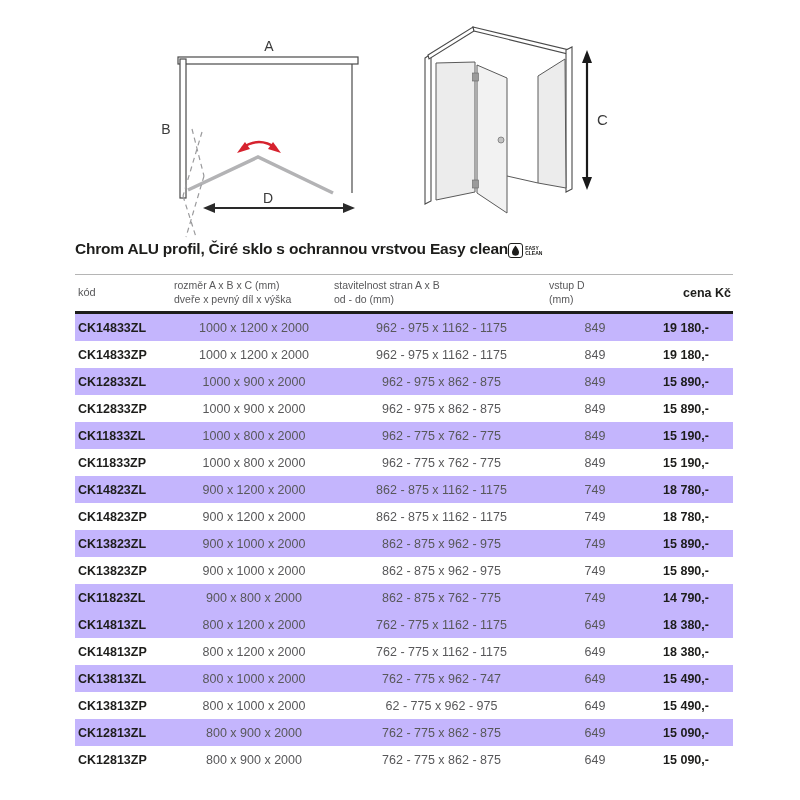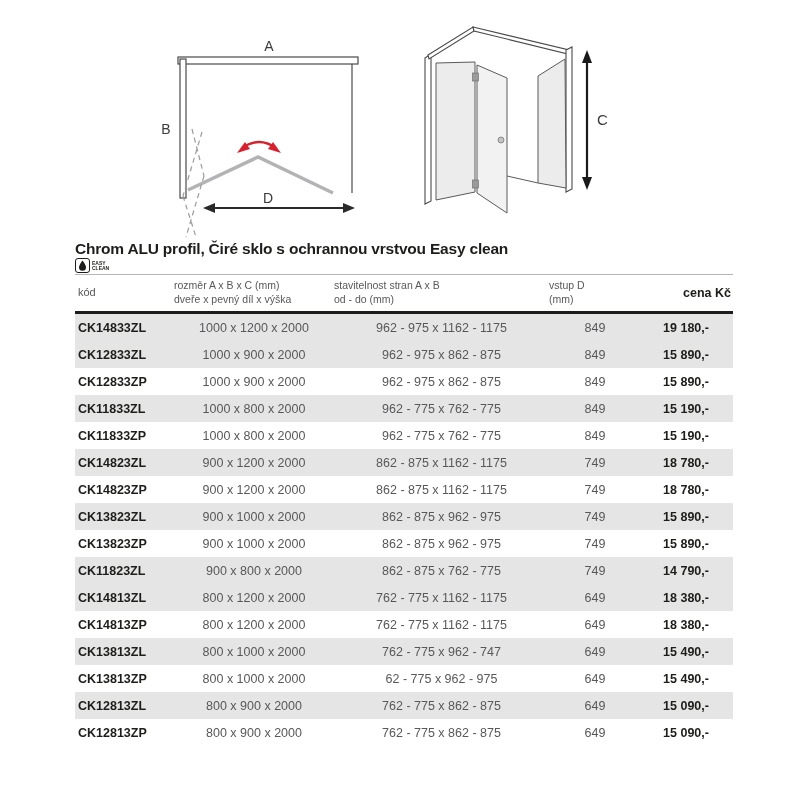--- a/index.html
+++ b/index.html
@@ -5,42 +5,42 @@
   html,body{margin:0;padding:0;background:#ffffff;}
   body{width:800px;height:800px;position:relative;font-family:"Liberation Sans",sans-serif;overflow:hidden;}
 
   
   .diagram{position:absolute;}
   #diagram-left{left:158px;top:33px;}
   #diagram-right{left:413px;top:18px;}
   .dim-label{font-family:"Liberation Sans",sans-serif;font-size:14px;fill:#3a3a3a;}
 
   
-  .heading{position:absolute;left:75px;top:240px;display:flex;align-items:flex-start;flex-direction:column;}
+  .heading{position:absolute;left:75px;top:240px;display:flex;align-items:flex-end;}
   .heading-title{font-size:15.5px;font-weight:bold;color:#1d1d1b;letter-spacing:-0.2px;}
   .easyclean{display:flex;align-items:center;gap:2px;}
   .easyclean-box{width:15px;height:15px;border:1.5px solid #1d1d1b;border-radius:3px;display:flex;align-items:center;justify-content:center;box-sizing:border-box;}
   .easyclean-text{display:flex;flex-direction:column;justify-content:center;}
   .easyclean-text span{font-size:5px;line-height:5px;font-weight:bold;color:#1d1d1b;letter-spacing:0;}
 
   
   .spec-table{position:absolute;left:75px;top:274px;width:658px;border-collapse:collapse;table-layout:fixed;}
   .spec-table col.c-kod{width:99px;}
   .spec-table col.c-rozmer{width:160px;}
   .spec-table col.c-stav{width:215px;}
   .spec-table col.c-vstup{width:92px;}
   .spec-table col.c-cena{width:92px;}
   .spec-table thead tr{border-top:1px solid #b5b5b5;border-bottom:3px solid #1d1d1b;}
   .spec-table th{font-weight:normal;color:#58585a;font-size:10.5px;line-height:1.3;padding:4px 0 5px 0;text-align:left;vertical-align:middle;}
   .spec-table th.col-kod{text-align:left;padding-left:3px;font-size:11px;margin-left:12px;}
   .spec-table th.col-cena{text-align:right;padding-right:2px;font-weight:bold;color:#1d1d1b;font-size:12.5px;}
   .spec-table td{height:27px;font-size:12.5px;color:#58585a;text-align:center;padding:0;white-space:nowrap;}
   .spec-table td.col-kod{text-align:left;padding-left:3px;font-weight:bold;color:#1d1d1b;}
   .spec-table td.col-cena{text-align:center;padding-right:2px;font-weight:bold;color:#1d1d1b;}
-  .spec-table tbody tr.odd{background:#e5e5e5;}
+  .spec-table tbody tr.odd{background:#c4b5fd;}
 </style>
 </head>
 <body>
 
 <svg id="diagram-left" class="diagram" width="210" height="212" viewBox="0 0 210 212">
 
   <rect x="20" y="24" width="180" height="7" fill="#ffffff" stroke="#4a4a4a" stroke-width="1.2"></rect>
 
   <rect x="22" y="26" width="6" height="139" fill="#ffffff" stroke="#4a4a4a" stroke-width="1.2"></rect>
 
@@ -151,20 +151,27 @@
       </tr>
     </thead>
   <tbody id="spec-body">
       <tr class="odd">
         <td class="col-kod">CK14833ZL</td>
         <td class="col-rozmer">1000 x 1200 x 2000</td>
         <td class="col-stav">962 - 975 x 1162 - 1175</td>
         <td class="col-vstup">849</td>
         <td class="col-cena">19 180,-</td>
       </tr>
+      <tr class="even">
+        <td class="col-kod">CK14833ZP</td>
+        <td class="col-rozmer">1000 x 1200 x 2000</td>
+        <td class="col-stav">962 - 975 x 1162 - 1175</td>
+        <td class="col-vstup">849</td>
+        <td class="col-cena">19 180,-</td>
+      </tr>
       <tr class="odd">
         <td class="col-kod">CK12833ZL</td>
         <td class="col-rozmer">1000 x 900 x 2000</td>
         <td class="col-stav">962 - 975 x 862 - 875</td>
         <td class="col-vstup">849</td>
         <td class="col-cena">15 890,-</td>
       </tr>
       <tr class="even">
         <td class="col-kod">CK12833ZP</td>
         <td class="col-rozmer">1000 x 900 x 2000</td>

